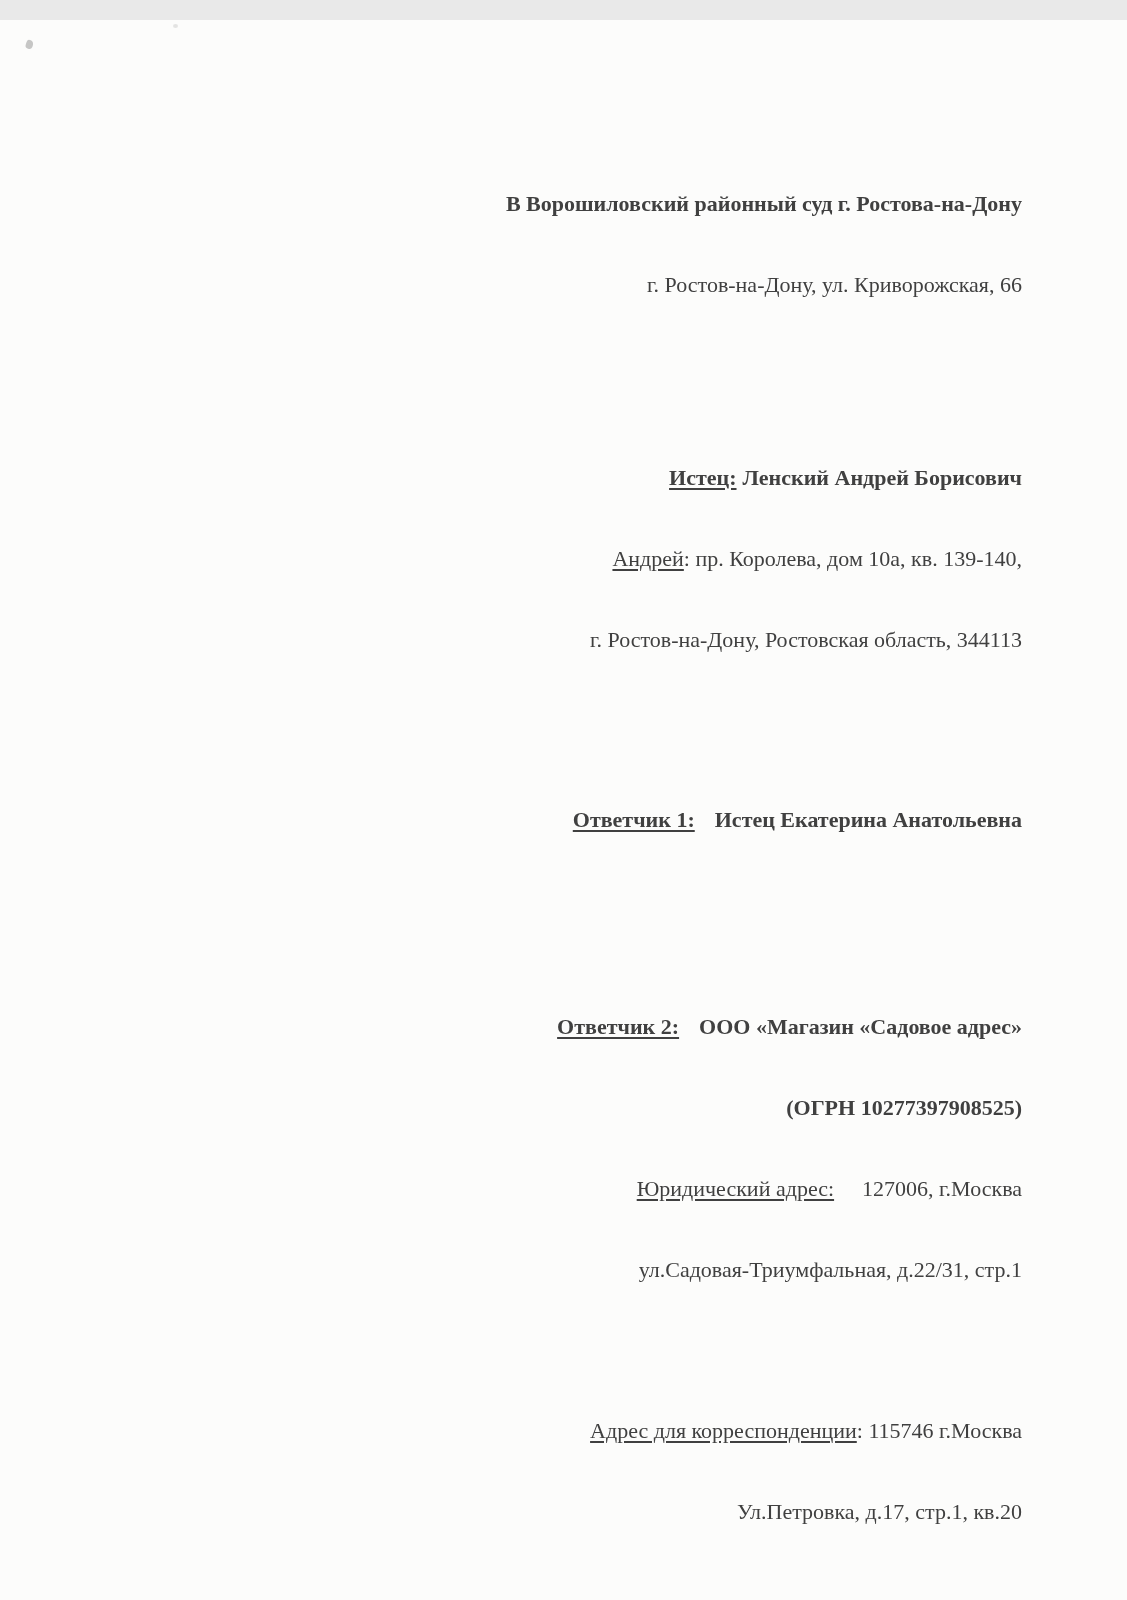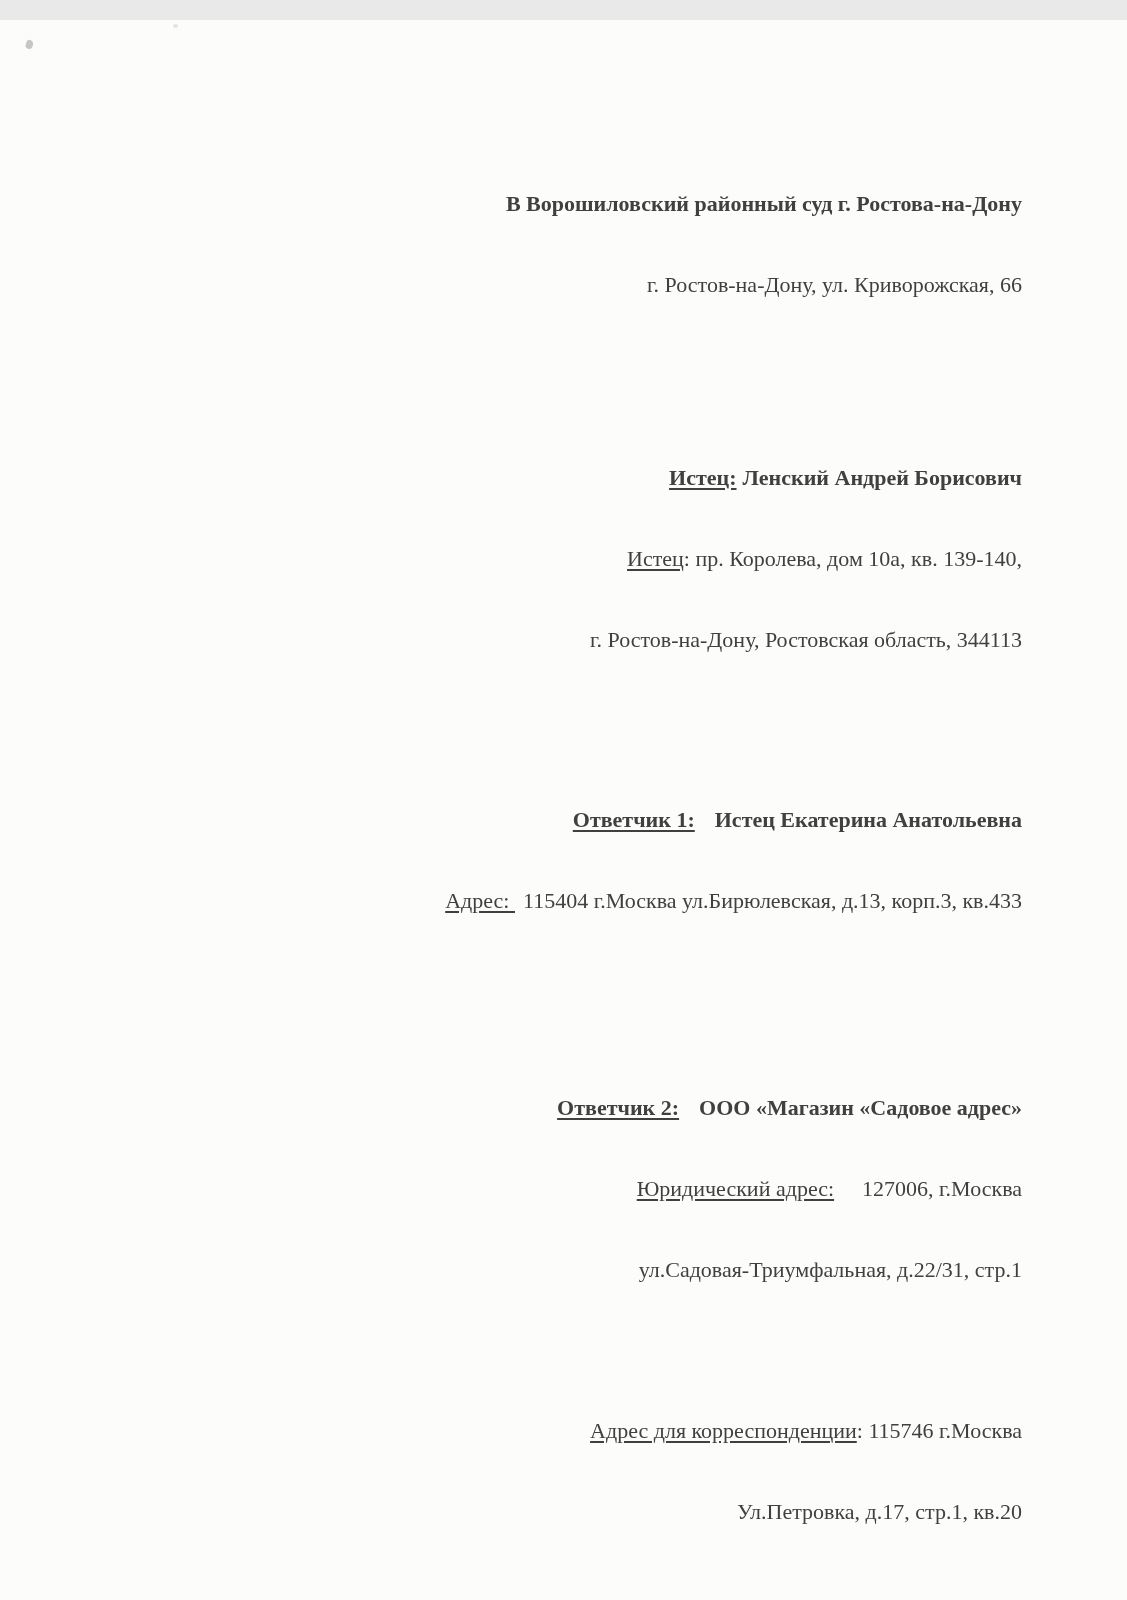--- a/index.html
+++ b/index.html
@@ -51,31 +51,31 @@
   <div class="speck s1"></div>
   <div class="speck s2"></div>
 
   <div class="rb">
     <div class="b">В Ворошиловский районный суд г. Ростова-на-Дону</div>
     <div>г. Ростов-на-Дону, ул. Криворожская, 66</div>
   </div>
 
   <div class="rb mt-plaintiff">
     <div><span class="b u">Истец:</span><span class="b g6">Ленский Андрей Борисович</span></div>
-    <div><span class="u">Истец</span><span>: пр. Королева, дом 10а, кв. 139-140,</span></div>
+    <div><span class="u">Андрей</span><span>: пр. Королева, дом 10а, кв. 139-140,</span></div>
     <div>г. Ростов-на-Дону, Ростовская область, 344113</div>
   </div>
 
   <div class="rb mt-def1">
     <div><span class="b u">Ответчик 1:</span><span class="b g20">Истец Екатерина Анатольевна</span></div>
-    <div><span class="u">Адрес:&nbsp;</span><span class="g8">115404 г.Москва ул.Бирюлевская, д.13, корп.3, кв.433</span></div>
   </div>
 
   <div class="rb mt-def2">
     <div><span class="b u">Ответчик 2:</span><span class="b g20">ООО «Магазин «Садовое адрес»</span></div>
+    <div class="b">(ОГРН 10277397908525)</div>
     <div><span class="u">Юридический адрес:</span><span class="g28">127006, г.Москва</span></div>
     <div>ул.Садовая-Триумфальная, д.22/31, стр.1</div>
   </div>
 
   <div class="rb mt-corr">
     <div><span class="u">Адрес для корреспонденции</span><span>: 115746 г.Москва</span></div>
     <div>Ул.Петровка, д.17, стр.1, кв.20</div>
   </div>
 
 </div>

